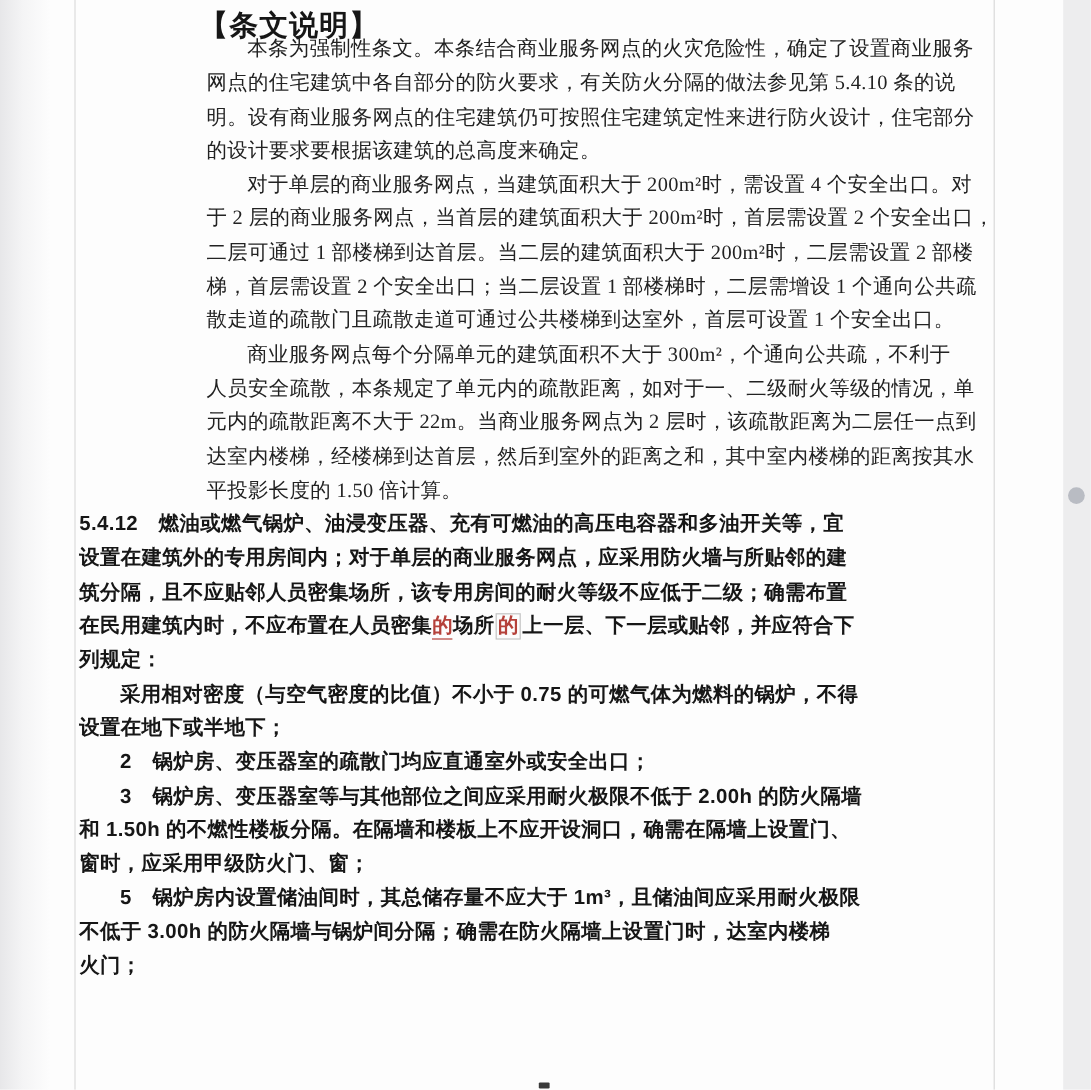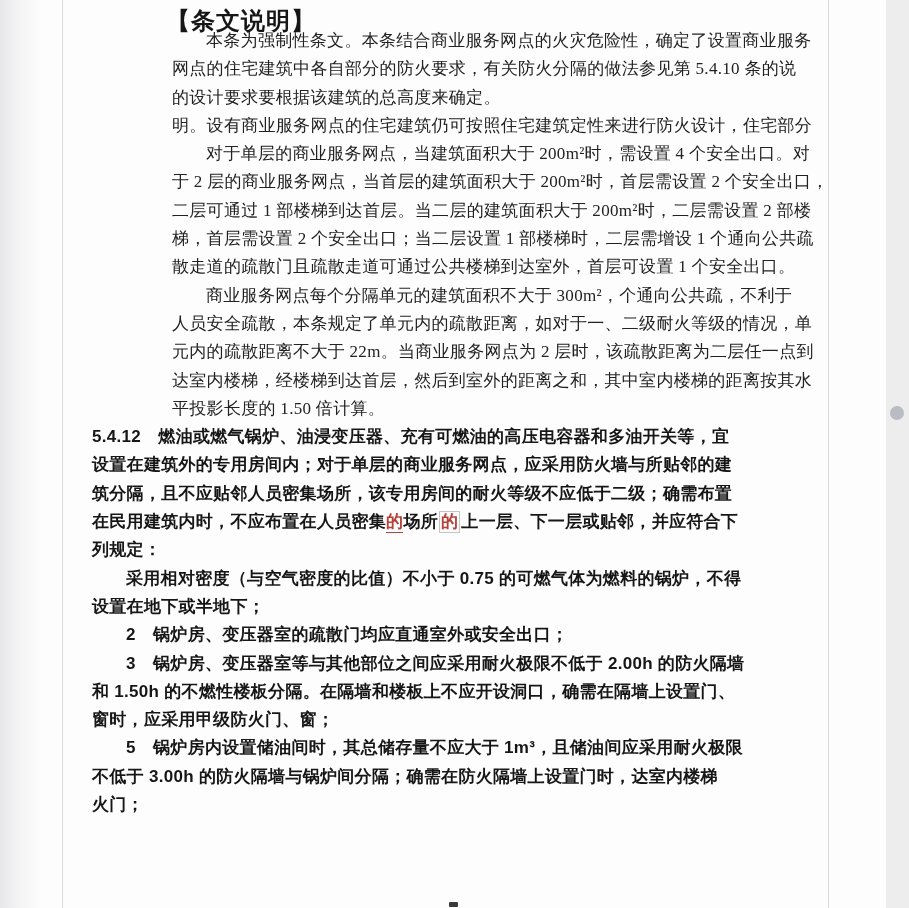--- a/index.html
+++ b/index.html
@@ -33,21 +33,21 @@
     position:absolute;left:166px;top:5px;z-index:4;
     font-family:"Liberation Sans","DejaVu Sans",sans-serif;
     font-weight:700;font-size:24px;letter-spacing:1px;color:#161616;
     white-space:nowrap;
   }
   .doc-body{
     position:absolute;left:0;top:27px;width:805px;z-index:4;
   }
   .para{margin:0;}
   .para.explain{margin-left:172px;font-family:"Liberation Serif","DejaVu Serif",serif;font-weight:400;color:#222;}
-  .para.clause{margin-left:92px;font-family:"Liberation Sans","DejaVu Sans",sans-serif;font-weight:700;color:#161616;}
+  .para.clause{margin-left:66px;font-family:"Liberation Sans","DejaVu Sans",sans-serif;font-weight:700;color:#161616;}
   .line{
     height:28.3px;line-height:28.3px;font-size:17px;
     white-space:nowrap;letter-spacing:0.3px;
   }
   .para.indent .line.first{padding-left:2em;}
   .mark-red-underline{
     color:#b5413a;
     border-bottom:1.5px solid #b5413a;
     padding-bottom:1px;
   }
@@ -68,22 +68,22 @@
 
 <div class="left-shadow"></div>
 <div class="rule-v rule-left"></div>
 <div class="rule-v rule-right"></div>
 
 <div class="doc-heading">【条文说明】</div>
 <div class="doc-body">
     <div class="para explain indent">
       <div class="line first">本条为强制性条文。本条结合商业服务网点的火灾危险性，确定了设置商业服务</div>
       <div class="line">网点的住宅建筑中各自部分的防火要求，有关防火分隔的做法参见第 5.4.10 条的说</div>
+      <div class="line">明。设有商业服务网点的住宅建筑仍可按照住宅建筑定性来进行防火设计，住宅部分</div>
       <div class="line">的设计要求要根据该建筑的总高度来确定。</div>
-      <div class="line">明。设有商业服务网点的住宅建筑仍可按照住宅建筑定性来进行防火设计，住宅部分</div>
     </div>
     <div class="para explain indent">
       <div class="line first">对于单层的商业服务网点，当建筑面积大于 200m²时，需设置 4 个安全出口。对</div>
       <div class="line">于 2 层的商业服务网点，当首层的建筑面积大于 200m²时，首层需设置 2 个安全出口，</div>
       <div class="line">二层可通过 1 部楼梯到达首层。当二层的建筑面积大于 200m²时，二层需设置 2 部楼</div>
       <div class="line">梯，首层需设置 2 个安全出口；当二层设置 1 部楼梯时，二层需增设 1 个通向公共疏</div>
       <div class="line">散走道的疏散门且疏散走道可通过公共楼梯到达室外，首层可设置 1 个安全出口。</div>
     </div>
     <div class="para explain indent">
       <div class="line first">商业服务网点每个分隔单元的建筑面积不大于 300m²，个通向公共疏，不利于</div>

